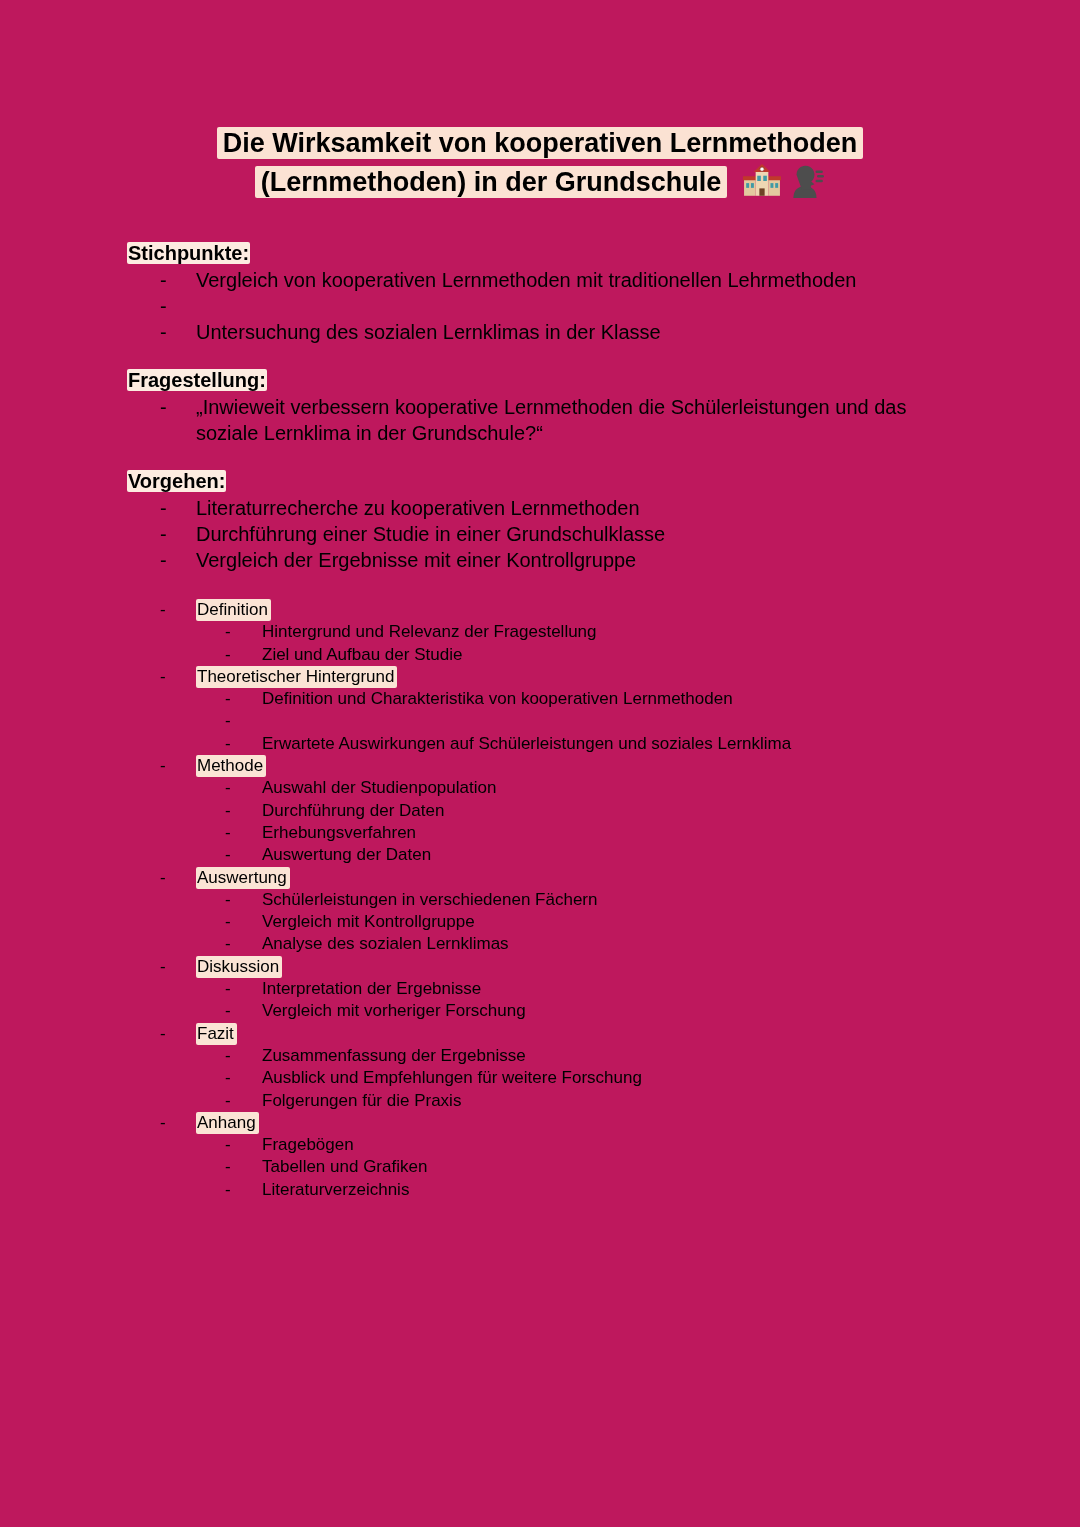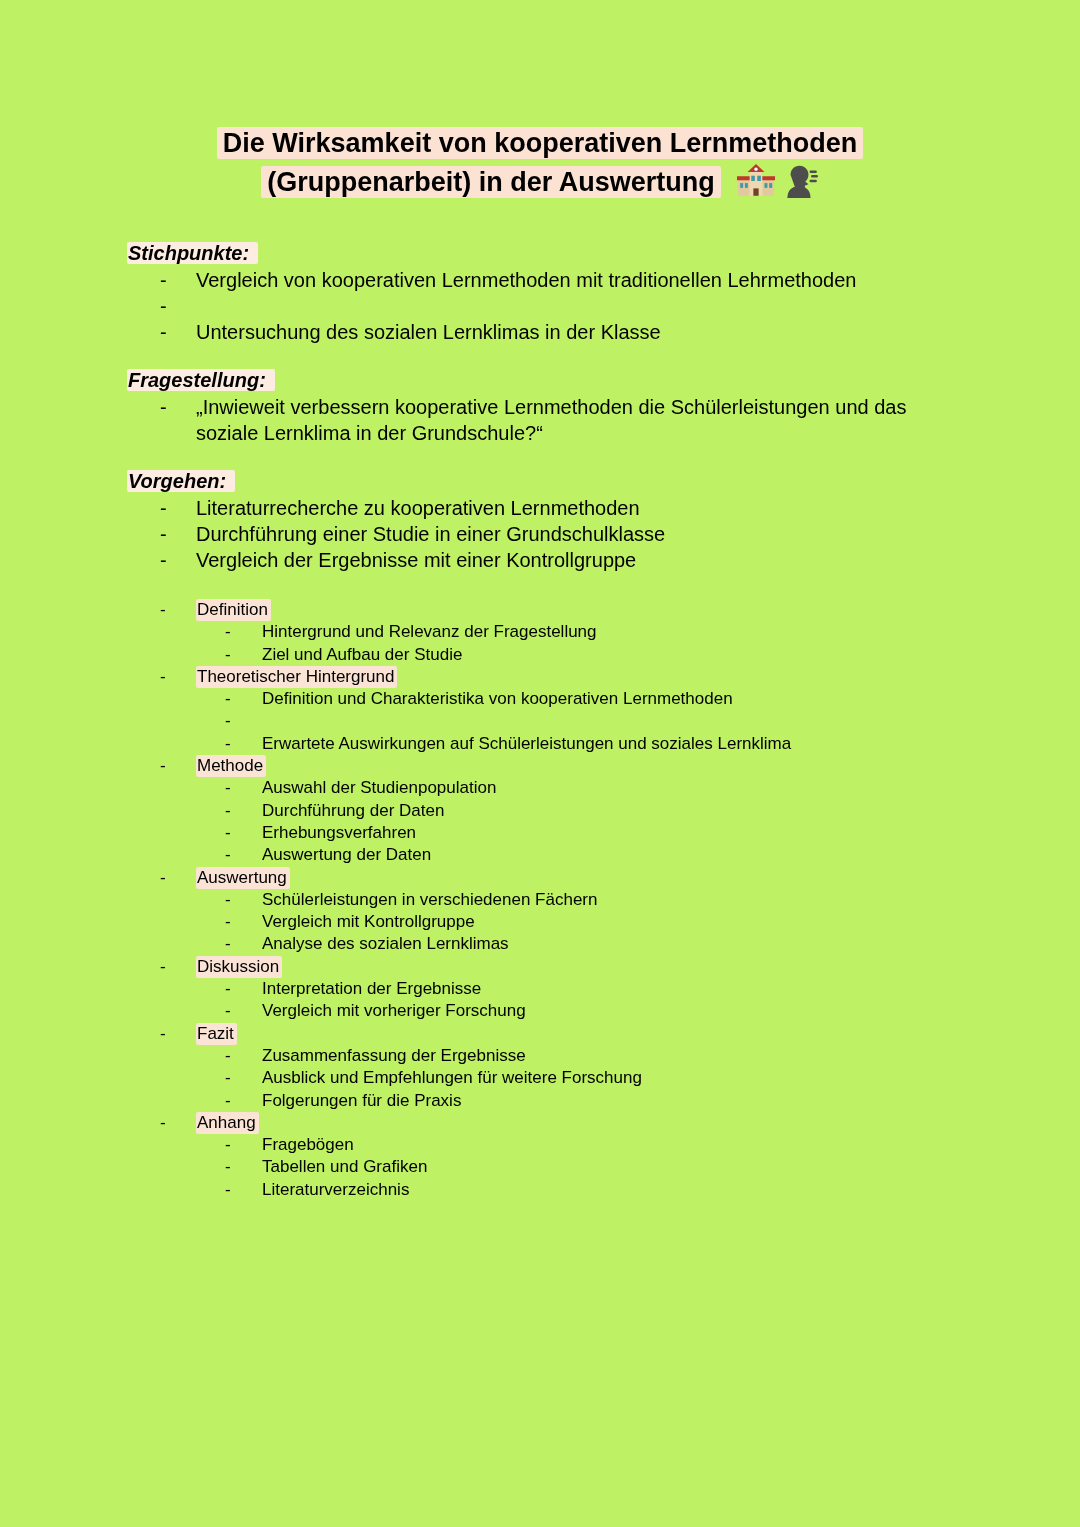--- a/index.html
+++ b/index.html
@@ -1,20 +1,20 @@
 <!DOCTYPE html>
 <html lang="de" style="--hl-title: #fbe2d3; --hl-heading: #fdece1; --hl-item: #fbe4d5;"><head>
 <meta charset="utf-8">
 <style>
   html, body { margin: 0; padding: 0; background: #ffffff; }
   .page {
     position: relative;
     width: 1080px;
     height: 1527px;
-    background: #bef264;
+    background: #be185d;
     font-family: "Liberation Sans", sans-serif;
     color: #000000;
     box-sizing: border-box;
     padding-top: 124px;
     overflow: hidden;
   }
   
   .title-block { text-align: center; margin-bottom: 30px; }
   .title-line {
     font-size: 27px;
@@ -33,21 +33,21 @@
   
   .content { margin-left: 127px; margin-right: 60px; }
   .sec { margin-top: 22px; }
   .sec:first-child { margin-top: 0; }
   .sec-heading {
     margin: 0;
     font-size: 20px;
     font-weight: bold;
     line-height: 27px;
   }
-  .hl-soft { background: var(--hl-heading, #fdece1); padding: 0 9px 0 1px; border-radius: 2px; font-style: italic; }
+  .hl-soft { background: var(--hl-heading, #fdece1); padding: 0 1px 0 1px; border-radius: 2px; }
   .li {
     display: flex;
     align-items: flex-start;
     font-size: 20px;
     line-height: 26px;
   }
   .li .dash { flex: 0 0 36px; margin-left: 33px; }
   .li .txt { max-width: 733px; }
   
   .toc { margin-top: 26px; }
@@ -57,21 +57,21 @@
   .toc .li.lvl2 .dash { flex: 0 0 37px; margin-left: 98px; }
   .hl-item { background: var(--hl-item, #fbe4d5); padding: 0 3px 0 1px; border-radius: 2px; }
 </style>
 </head>
 <body>
 
 <div class="page">
 
   <div class="title-block">
     <div class="title-line"><span class="hl-title">Die Wirksamkeit von kooperativen Lernmethoden</span></div>
-    <div class="title-line"><span class="hl-title">(Gruppenarbeit) in der Auswertung</span><span class="title-icons"><span class="icon"><svg viewBox="0 0 36 36" xmlns="http://www.w3.org/2000/svg">
+    <div class="title-line"><span class="hl-title">(Lernmethoden) in der Grundschule</span><span class="title-icons"><span class="icon"><svg viewBox="0 0 36 36" xmlns="http://www.w3.org/2000/svg">
           <rect x="1" y="17" width="11" height="15" fill="#e3c99f"></rect>
           <rect x="0" y="13.5" width="13" height="3.8" fill="#c0392b"></rect>
           <rect x="24" y="17" width="11" height="15" fill="#e3c99f"></rect>
           <rect x="23" y="13.5" width="13" height="3.8" fill="#c0392b"></rect>
           <rect x="12" y="9" width="12" height="23" fill="#eed7b2"></rect>
           <polygon points="10,9.5 26,9.5 18,2" fill="#c0392b"></polygon>
           <circle cx="18" cy="6.8" r="2.1" fill="#ffffff" stroke="#8c2f23" stroke-width="0.8"></circle>
           <rect x="3" y="20" width="2.8" height="4.5" fill="#3f9aa6"></rect>
           <rect x="7.5" y="20" width="2.8" height="4.5" fill="#3f9aa6"></rect>
           <rect x="26" y="20" width="2.8" height="4.5" fill="#3f9aa6"></rect>

